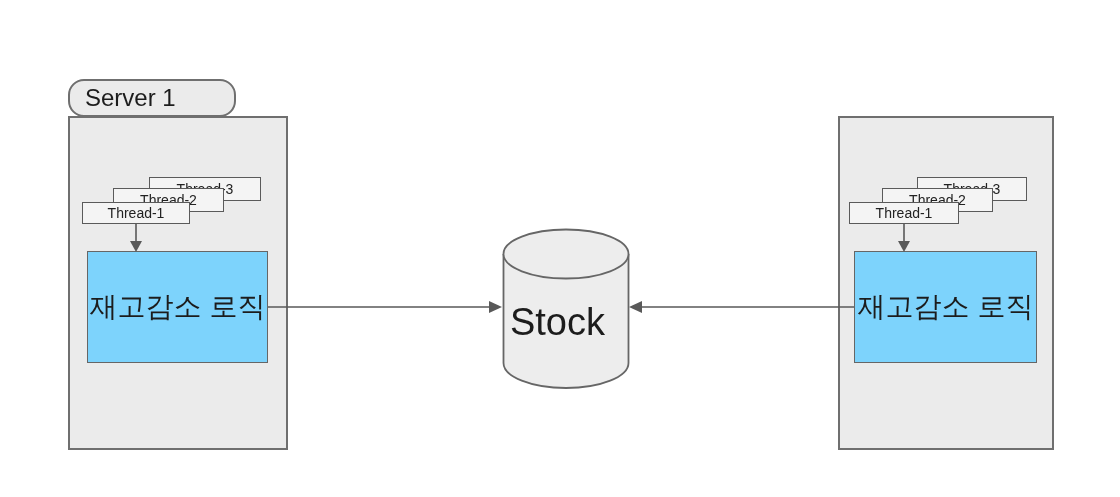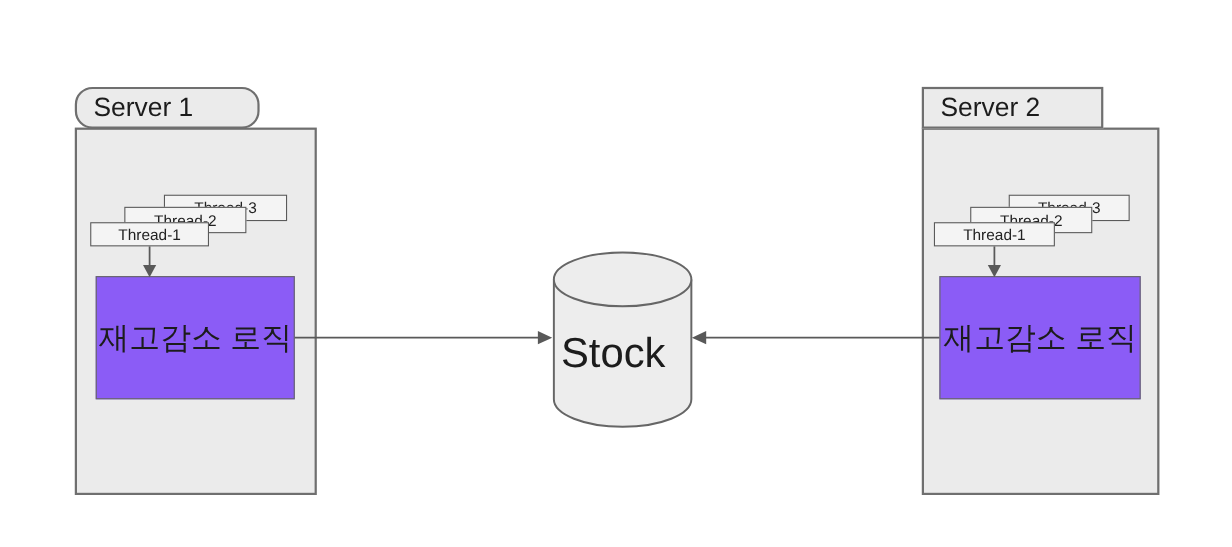--- a/index.html
+++ b/index.html
@@ -48,21 +48,21 @@
   }
   .thread-label {
     font-size: 14px;
     line-height: 14px;
     color: #222222;
     white-space: nowrap;
   }
 
   
   .logic-box {
-    background: #8b5cf6;
+    background: #7dd3fc;
     border: 1.5px solid #666666;
     z-index: 2;
     display: flex;
     align-items: center;
     justify-content: center;
   }
   .logic-label {
     font-size: 28px;
     color: #1c1c1c;
     white-space: nowrap;
@@ -107,23 +107,20 @@
   </div>
   <div class="abs thread-box" style="left:82px; top:202px; width:108px; height:22px; z-index:4;">
     <span class="thread-label">Thread-1</span>
   </div>
 
   <div class="abs logic-box" style="left:87px; top:251px; width:181px; height:112px;">
     <span class="logic-label">재고감소 로직</span>
   </div>
 
   <div class="abs server-body" style="left:838px; top:116px; width:216px; height:334px;"></div>
-  <div class="abs server-tab" style="left:838px; top:79px; width:165px; height:38px;">
-    <span class="server-title">Server 2</span>
-  </div>
 
   <div class="abs thread-box" style="left:917px; top:177px; width:110px; height:24px; z-index:2;">
     <span class="thread-label">Thread-3</span>
   </div>
   <div class="abs thread-box" style="left:882px; top:188px; width:111px; height:24px; z-index:3;">
     <span class="thread-label">Thread-2</span>
   </div>
   <div class="abs thread-box" style="left:849px; top:202px; width:110px; height:22px; z-index:4;">
     <span class="thread-label">Thread-1</span>
   </div>

